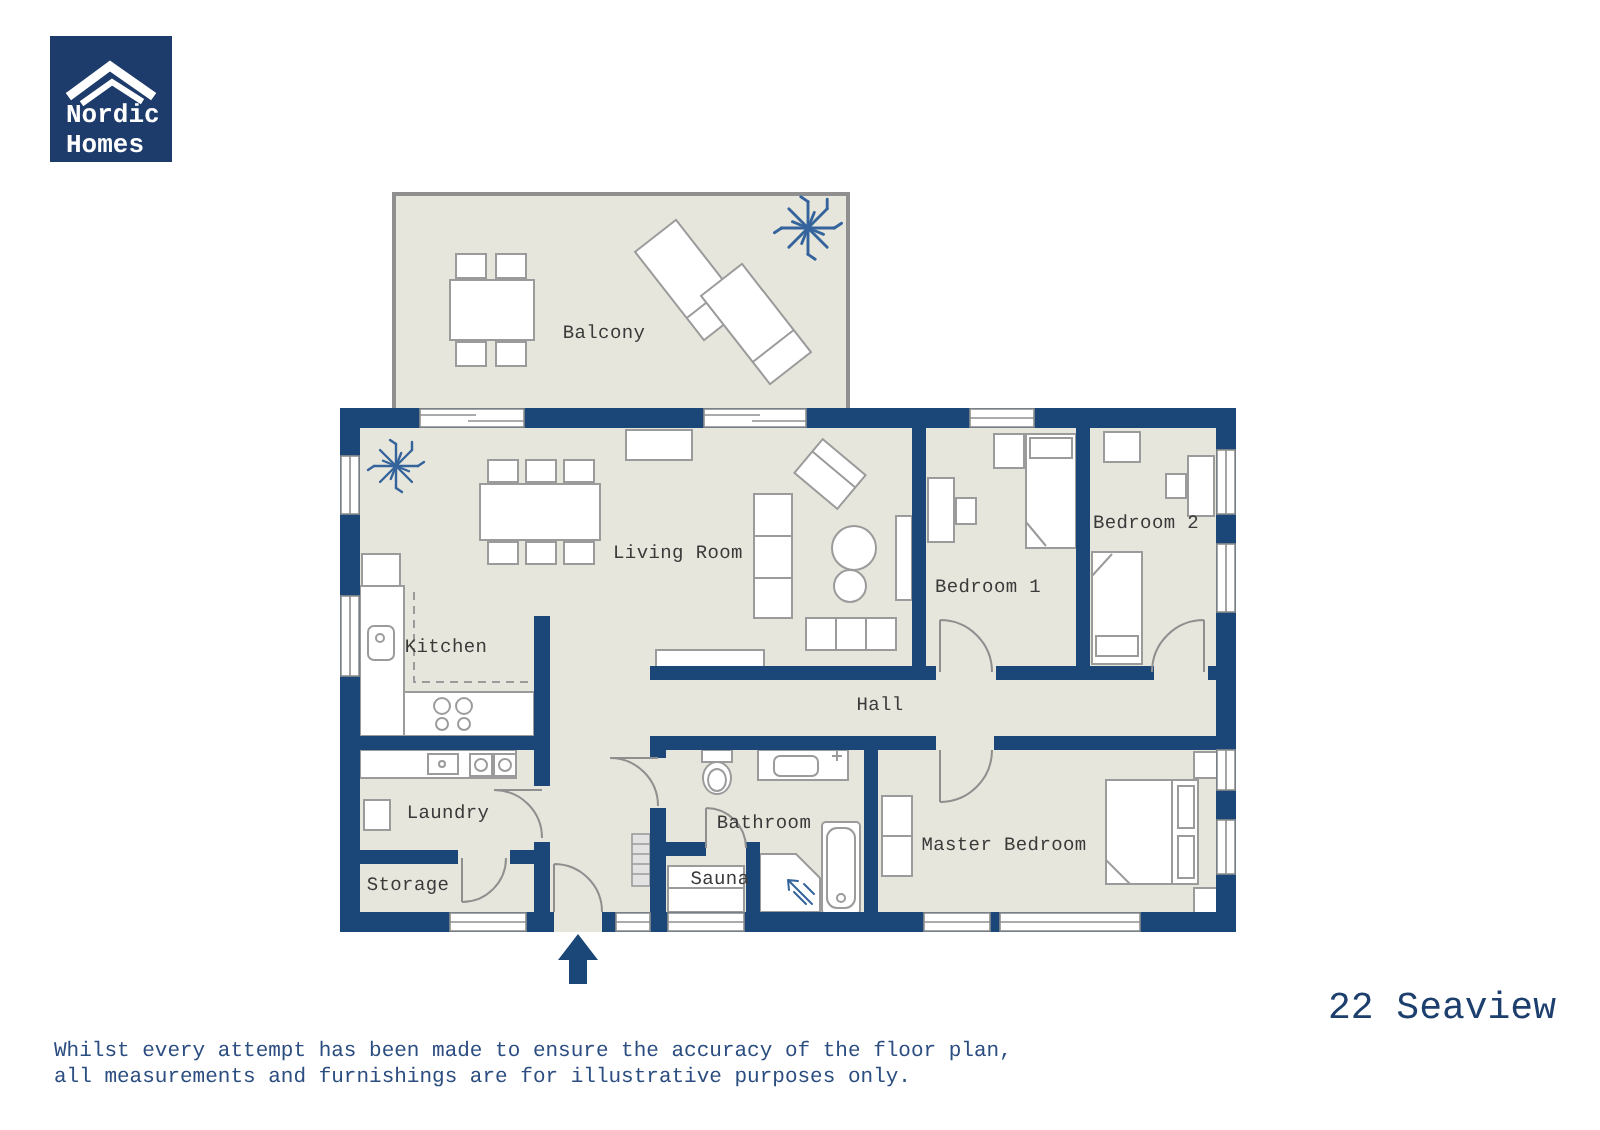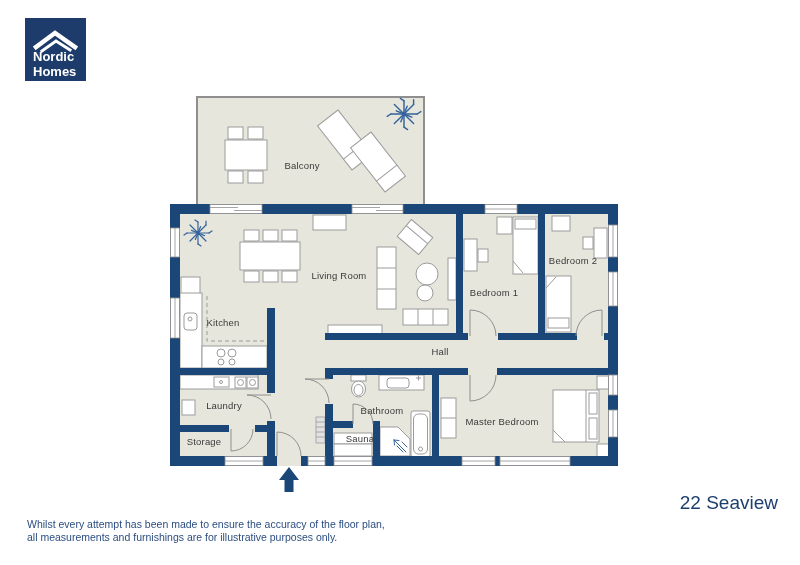--- a/index.html
+++ b/index.html
@@ -1,17 +1,17 @@
 <!DOCTYPE html>
 <html><head>
 <meta charset="utf-8">
 <style>
   html,body{margin:0;padding:0;background:#fff;}
   .canvas{position:relative;width:800px;height:565px;background:#fff;overflow:hidden;
-          font-family:Liberation Sans, sans-serif;}
+          font-family:Liberation Mono, monospace;}
   svg{display:block;}
   .wall{fill:#1b4778;}
   .floor{fill:#e7e6dc;}
   .balcony-border{fill:#e7e6dc;stroke:#8f8f8f;stroke-width:2;}
   .furn{fill:#ffffff;stroke:#9b9b9b;stroke-width:1;}
   .furnline{stroke:#9b9b9b;stroke-width:1;fill:none;}
   .dash{stroke:#9b9b9b;stroke-width:1;fill:none;stroke-dasharray:4 3;}
   .win{fill:#ffffff;stroke:#8f8f8f;stroke-width:0.8;}
   .winline{stroke:#8f8f8f;stroke-width:0.8;}
   .door{stroke:#8f8f8f;stroke-width:1;fill:none;}

